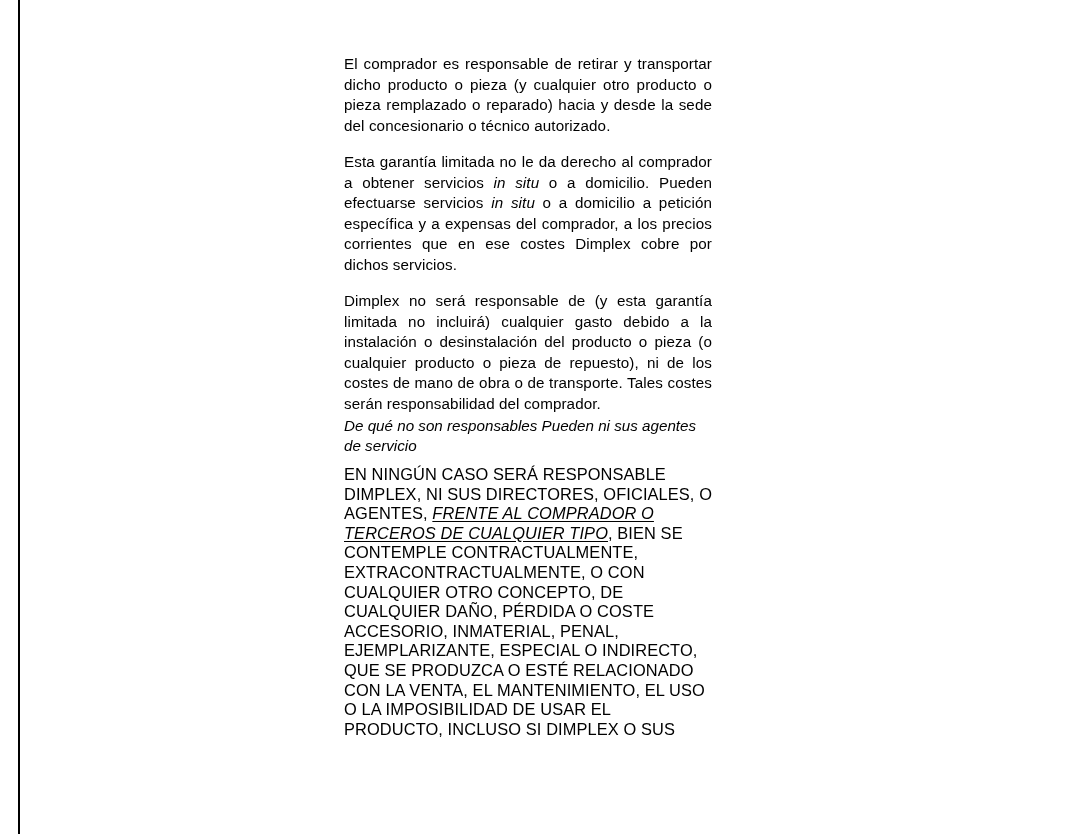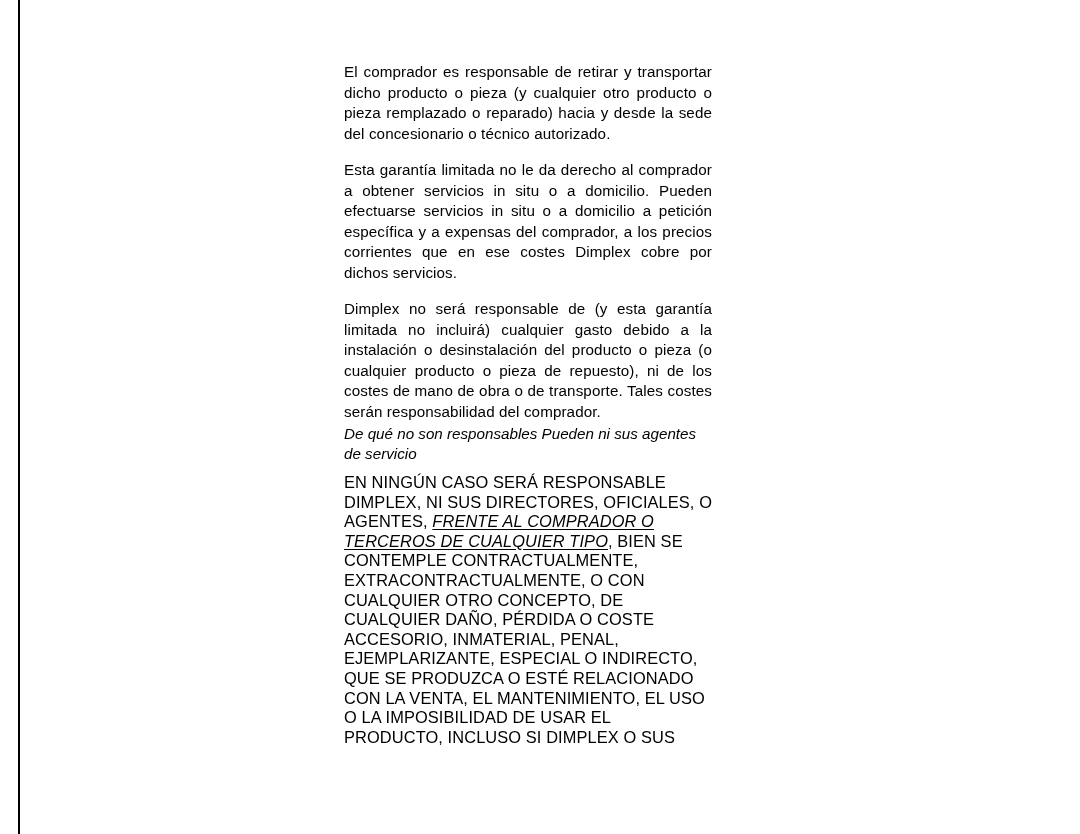--- a/index.html
+++ b/index.html
@@ -28,38 +28,39 @@
     left: 18px;
     top: 0;
     width: 2px;
     height: 834px;
     background: #000000;
   }
 
   .column {
     position: absolute;
     left: 344px;
-    top: 62px;
+    top: 54px;
     width: 368px;
   }
 
   p.body-par {
     margin: 0 0 16px 0;
     font-size: 15.2px;
     line-height: 20.5px;
     text-align: justify;
     text-justify: inter-word;
     letter-spacing: 0.1px;
   }
 
   p.body-par:last-of-type {
     margin-bottom: 0;
   }
 
   .italic {
+    font-style: italic;
   }
 
   h2.subhead {
     margin: 2px 0 10px 0;
     font-size: 15.2px;
     line-height: 19.5px;
     font-style: italic;
     font-weight: normal;
     text-align: left;
   }

